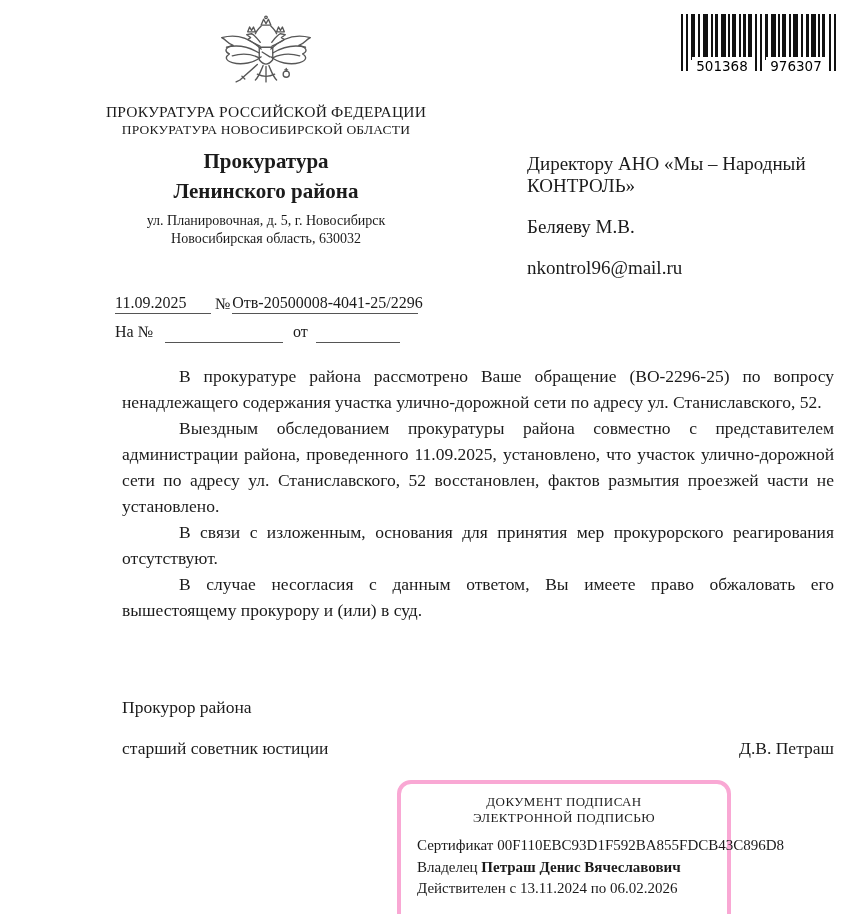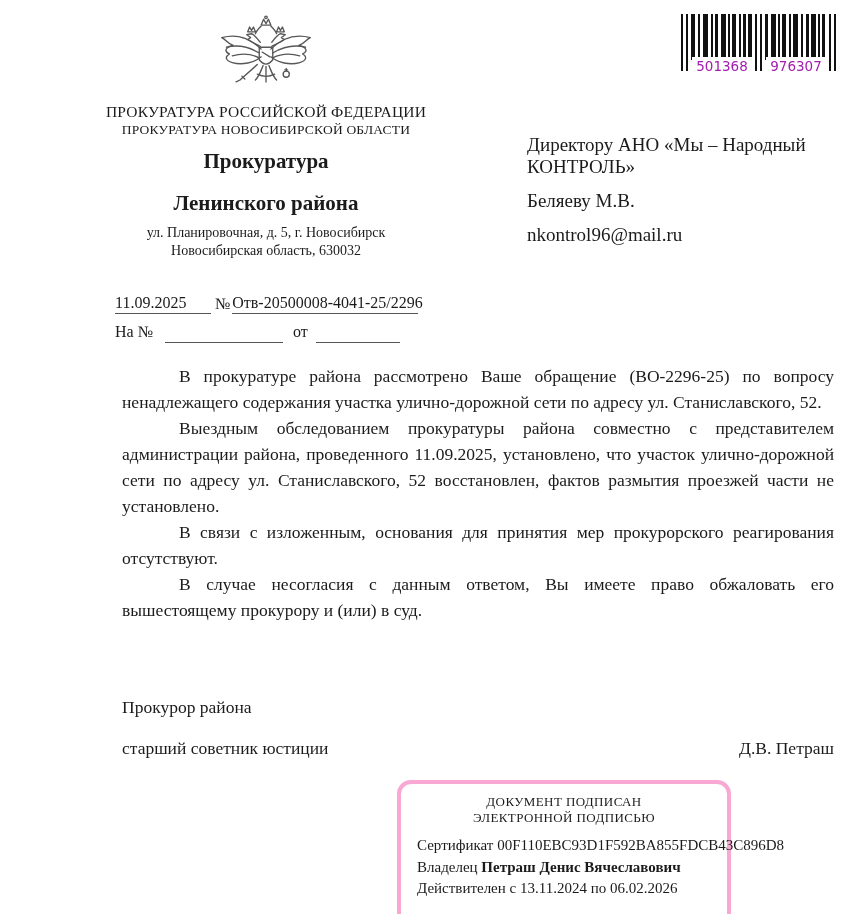--- a/index.html
+++ b/index.html
@@ -32,32 +32,32 @@
     position: absolute;
     left: 681px; top: 14px;
     width: 156px; height: 62px;
   }
   .barcode svg { position: absolute; left: 0; top: 0; }
   .barcode-numbers {
     position: absolute;
     top: 43px; left: 4px; right: 4px;
     display: flex; justify-content: space-around;
     font-family: "DejaVu Sans", sans-serif;
-    font-size: 13.5px; color: #a21caf;
+    font-size: 13.5px; color: #000000;
   }
   .barcode-numbers span { background: #ffffff; padding: 0 4px; line-height: 18px; }
 
   
   .addressee {
     position: absolute;
     left: 527px; top: 134px;
     width: 322px;
     font-size: 19px; line-height: 22px;
   }
-  .addressee .addr-item { margin-bottom: 12px; }
+  .addressee .addr-item { margin-bottom: 12px; margin-top: 19px; }
 
   
   .ref-block {
     position: absolute;
     left: 115px; top: 294px;
     width: 330px;
     font-size: 16px;
   }
   .ref-line1 { display: flex; align-items: flex-end; }
   .u { border-bottom: 1px solid #555; display: inline-block; }
@@ -133,21 +133,21 @@
           <path d="M46,64 C52,67 58,67 64,64"></path>
           <path d="M46,54 L28,70 M28,70 l-4,2 M30,66 l3,3"></path>
           <circle cx="76" cy="64" r="3.2"></circle>
           <path d="M76,61 v-3 M74.5,59.5 h3"></path>
         </g>
       </svg>
     </span>
     <div class="org-line1">ПРОКУРАТУРА РОССИЙСКОЙ ФЕДЕРАЦИИ</div>
     <div class="org-line2">ПРОКУРАТУРА НОВОСИБИРСКОЙ ОБЛАСТИ</div>
     <div class="office-name">Прокуратура</div>
-    <div class="office-name" style="margin-top:12px">Ленинского района</div>
+    <div class="office-name" style="margin-top:0">Ленинского района</div>
     <div class="office-addr">ул. Планировочная, д. 5, г. Новосибирск</div>
     <div class="office-addr" style="margin-top:0">Новосибирская область, 630032</div>
   </div>
 
   <div class="barcode">
     <svg width="156" height="60" viewBox="0 0 156 60">
       <g fill="#111">
         <rect x="0" y="0" width="2" height="57"></rect>
           <rect x="5" y="0" width="2" height="57"></rect>
         <rect x="10" y="0" width="4" height="46"></rect>

